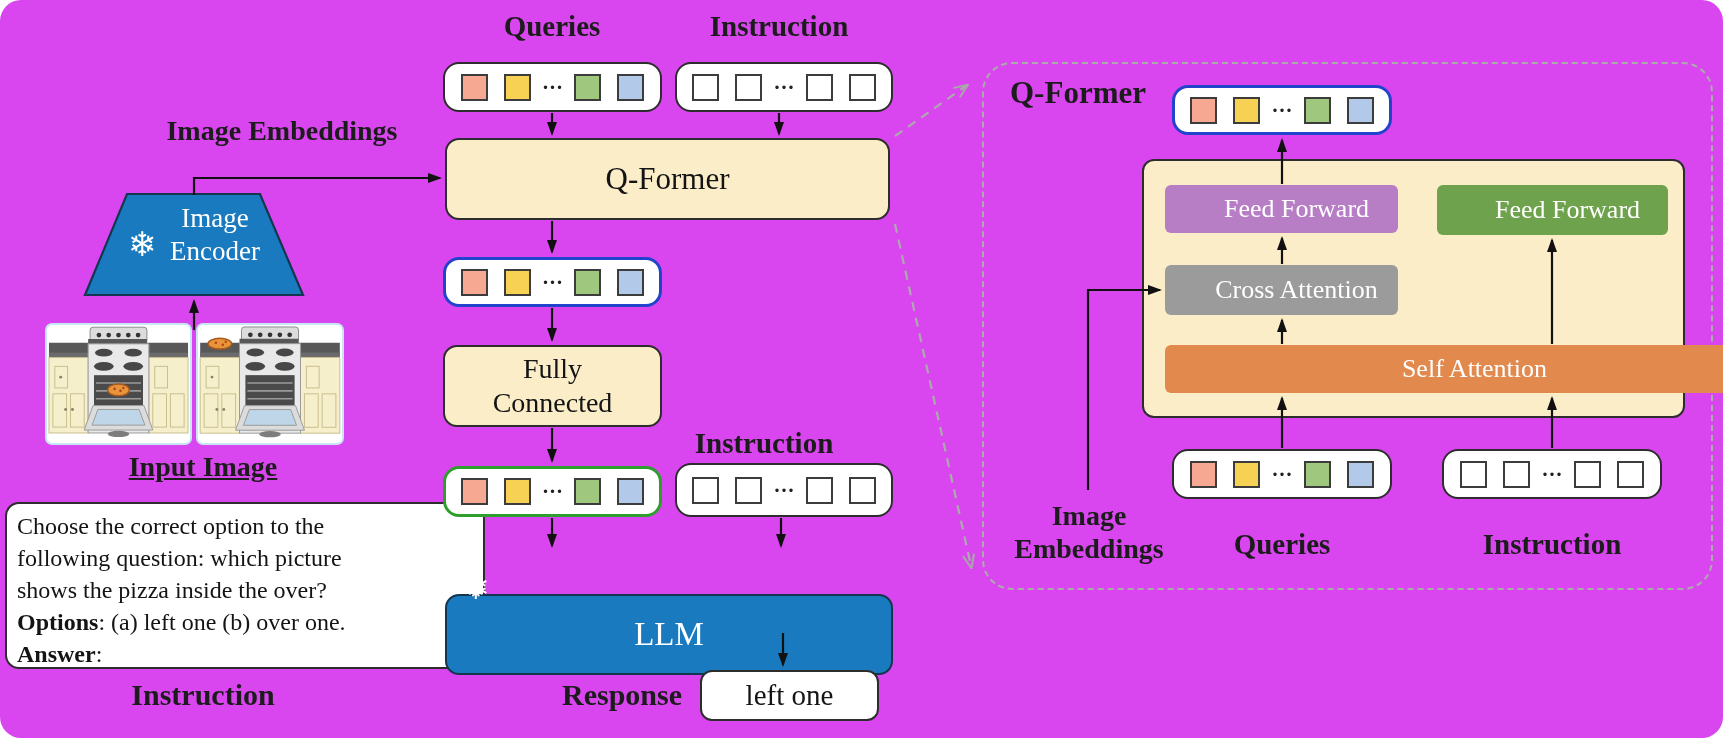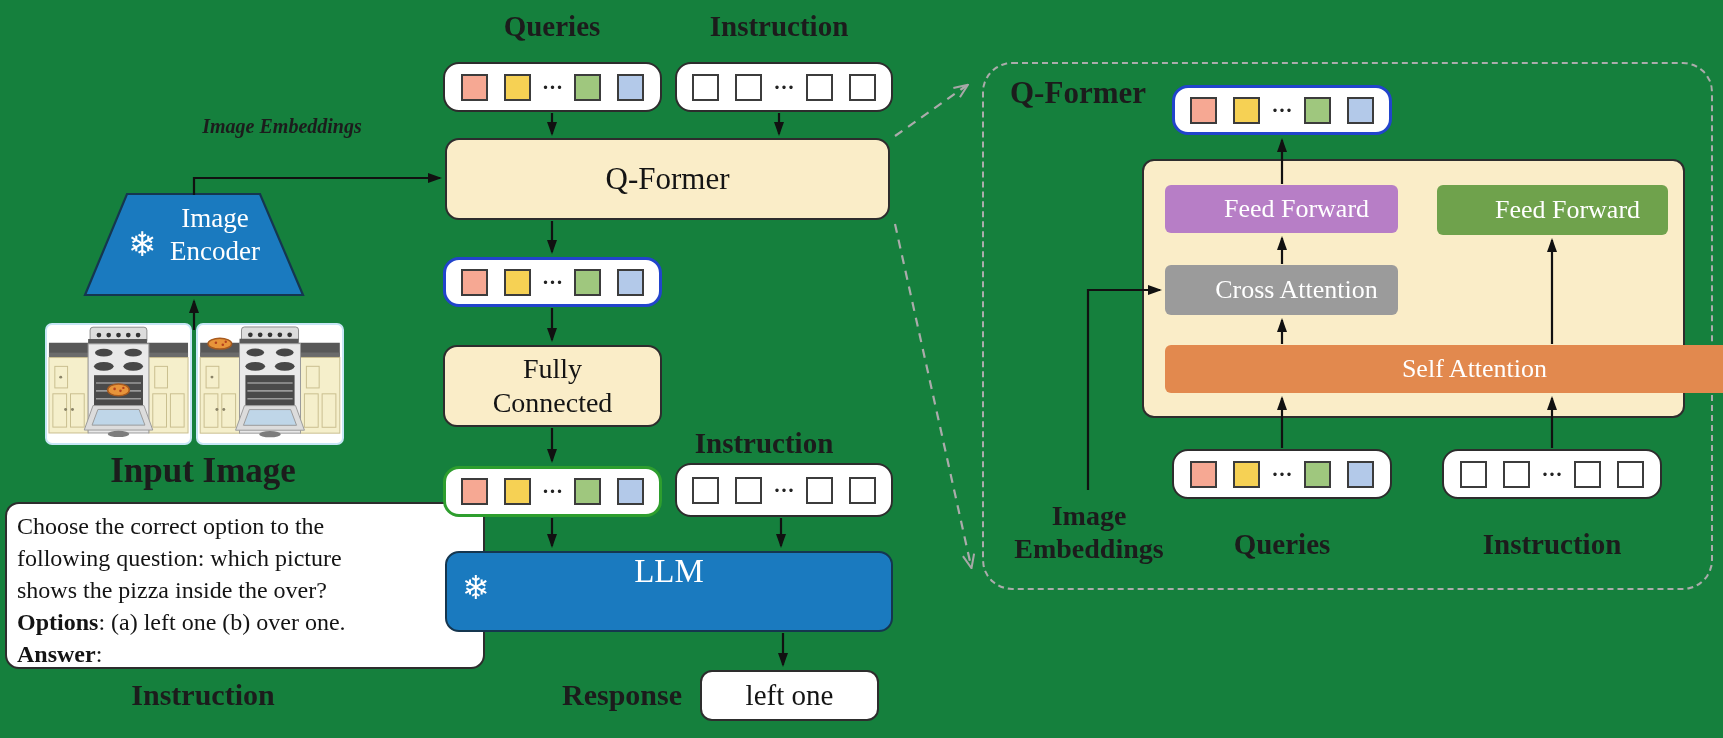--- a/index.html
+++ b/index.html
@@ -1,18 +1,18 @@
 <!DOCTYPE html>
 <html><head>
 <meta charset="utf-8">
 <style>
   html,body { margin:0; padding:0; background:#ffffff; }
   .canvas {
-    position:relative; width:1723px; height:738px; background:#15803d;
-    font-family:"Liberation Serif","DejaVu Serif",serif; color:#141414; overflow:hidden;
+    position:relative; width:1723px; height:738px; background:#d946ef;
+    font-family:"Liberation Serif","DejaVu Serif",serif; color:#141414; overflow:hidden;border-radius:21px;
   }
   .abs { position:absolute; }
   .lbl {
     position:absolute; font-weight:bold; white-space:nowrap;
     transform:translateX(-50%); color:#1c1c1c;
   }
   .row {
     position:absolute; background:#fff; border:2.4px solid #2d2d2d; border-radius:16px;
     display:flex; align-items:center; justify-content:center; gap:16px; box-sizing:border-box;
   }
@@ -26,21 +26,21 @@
   .whitebox {
     position:absolute; background:#fff; border:2.2px solid #2d2d2d; border-radius:12px;
     display:flex; align-items:center; justify-content:center; box-sizing:border-box;
   }
   .module {
     position:absolute; display:flex; align-items:center; justify-content:center;
     color:#fff; border-radius:6px; font-size:26px; box-sizing:border-box;padding-left:30px;
   }
   .panel { position:absolute; border:2.5px dashed #ABABAB; border-radius:30px; box-sizing:border-box; }
   .bluebig { position:absolute; border:2px solid #15364f; border-radius:14px; box-sizing:border-box;
-    display:flex; align-items:flex-start; justify-content:center; color:#fff; }
+    display:flex; align-items:center; justify-content:center; color:#fff;margin-top:43px; }
   .imgframe { position:absolute; background:#fff; border:2px solid #C7E6F6; border-radius:7px; box-sizing:border-box; overflow:hidden; }
   .instr-box {
     position:absolute; background:#fff; border:2.2px solid #2d2d2d; border-radius:14px;
     box-sizing:border-box; padding:6px 10px; font-size:24px; line-height:32px;
   }
   .overlay { position:absolute; left:0; top:0; z-index:5; pointer-events:none; }
   .ztext { z-index:6; pointer-events:none; }
   .snow { position:absolute; color:#fff; z-index:6; }
 </style>
 </head>
@@ -60,21 +60,21 @@
   </div>
 
   <div class="row" style="left:675px; top:62px; width:218px; height:50px;">
     <span class="sq"></span>
     <span class="sq"></span>
     <span class="dots">···</span>
     <span class="sq"></span>
     <span class="sq"></span>
   </div>
 
-  <div class="lbl" style="left:282px; top:115px; font-size:20px;font-style:italic;">Image Embeddings</div>
+  <div class="lbl" style="left:282px; top:115px; font-size:28px;">Image Embeddings</div>
 
   <div class="abs ztext" style="left:128px; top:224px; font-size:34px; color:#fff;">❄</div>
   <div class="abs ztext" style="left:160px; top:203px; width:110px; text-align:center; font-size:27px; color:#fff;">Image</div>
   <div class="abs ztext" style="left:150px; top:236px; width:130px; text-align:center; font-size:27px; color:#fff;">Encoder</div>
 
   <div class="imgframe" style="left:45px; top:323px; width:147px; height:122px;">
     <svg viewBox="0 0 146 120" width="143" height="118">
       <rect x="44" y="2" width="58" height="17" rx="3" fill="#DCDCDC" stroke="#8a8a8a"></rect>
       <circle cx="53" cy="10" r="2.4" fill="#333"></circle>
         <circle cx="63" cy="10" r="2.4" fill="#333"></circle>
@@ -149,21 +149,21 @@
       <rect x="48" y="51" width="50" height="31" fill="#4a4a4a"></rect>
       <line x1="50" y1="59" x2="96" y2="59" stroke="#9a9a9a" stroke-width="1.6"></line>
       <line x1="50" y1="67" x2="96" y2="67" stroke="#9a9a9a" stroke-width="1.6"></line>
       <line x1="50" y1="75" x2="96" y2="75" stroke="#9a9a9a" stroke-width="1.6"></line>
       <polygon points="47,82 99,82 108,107 38,107" fill="#DCDCDC" stroke="#9a9a9a"></polygon>
       <polygon points="52,86 94,86 100,102 46,102" fill="#BFD6E8" stroke="#9a9a9a"></polygon>
       <ellipse cx="73" cy="111" rx="11" ry="3.2" fill="#7d7d7d"></ellipse>
     </svg>
   </div>
 
-  <div class="lbl" style="left:203px; top:451px; font-size:35px;">Input Image</div>
+  <div class="lbl" style="left:203px; top:451px; font-size:28px;text-decoration:underline;">Input Image</div>
 
   <div class="instr-box" style="left:5px; top:502px; width:480px; height:167px;">
     <div>Choose the correct option to the</div>
     <div>following question: which picture</div>
     <div>shows the pizza inside the over?</div>
     <div><b>Options</b><span>: (a) left one (b) over one.</span></div>
     <div><b>Answer</b><span>:</span></div>
   </div>
   <div class="lbl" style="left:203px; top:678px; font-size:30px;">Instruction</div>
 

